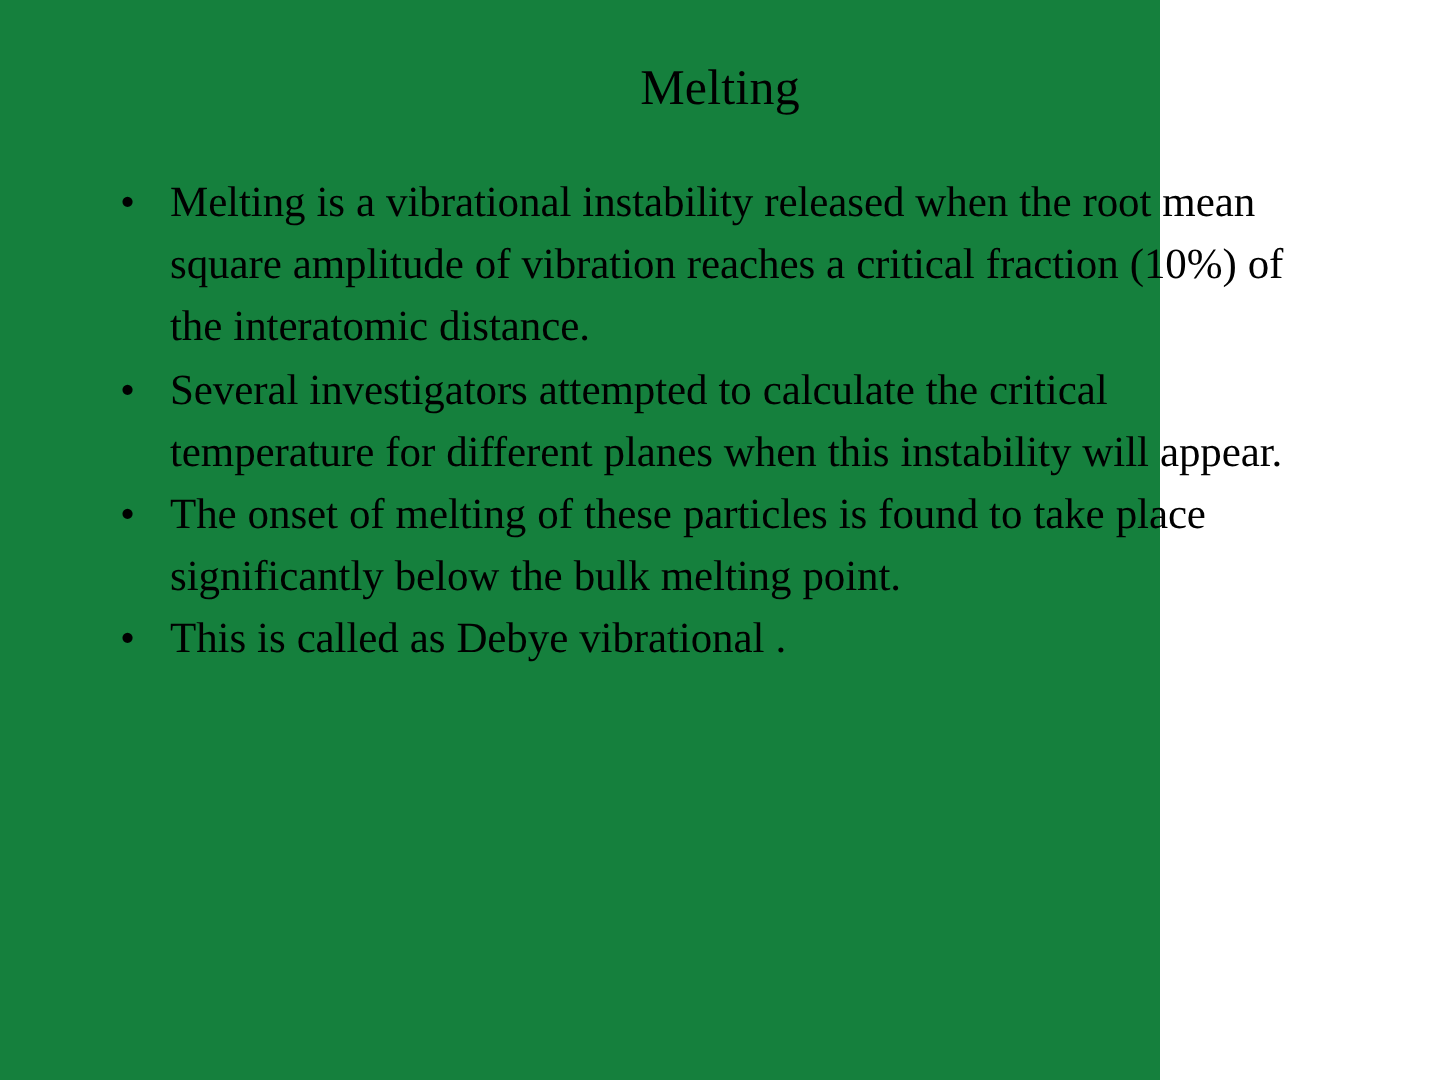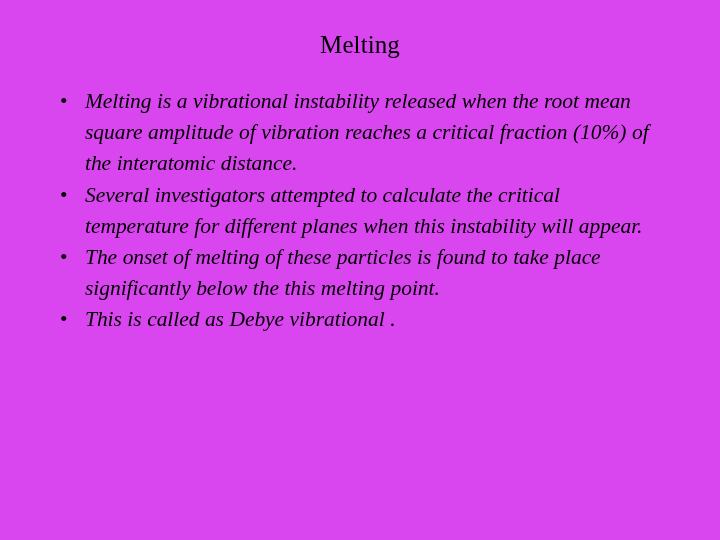--- a/index.html
+++ b/index.html
@@ -11,23 +11,23 @@
     width: 720px;
     height: 540px;
     background: #ffffff;
     font-family: "Liberation Serif", "DejaVu Serif", serif;
     color: #000000;
     overflow: hidden;
   }
 
   .slide {
     position: relative;
-    width: 720px;
+    width: 580px;
     height: 540px;
-    background: #d946ef;
+    background: #15803d;
     box-sizing: border-box;
   }
 
   
   .slide-title {
     position: absolute;
     left: 36px;
     top: 30px;
     width: 648px;
     text-align: center;
@@ -73,21 +73,20 @@
     top: 0;
     width: 20px;
     font-size: 21.5px;
     line-height: 31.2px;
     color: #000000;
     text-align: left;
   }
 
   .bullet-text {
     display: block;
-    font-style: italic;
   }
 </style>
 </head>
 <body>
 
 <div class="slide">
 
   <h1 class="slide-title">Melting</h1>
 
   <div class="body-area">
@@ -98,21 +97,21 @@
         <span class="bullet-text">Melting is a vibrational instability released when the root mean square amplitude of vibration reaches a critical fraction (10%) of the interatomic distance.</span>
       </li>
 
       <li class="bullet-item">
         <span class="bullet-marker">•</span>
         <span class="bullet-text">Several investigators attempted to calculate the critical temperature for different planes when this instability will appear.</span>
       </li>
 
       <li class="bullet-item">
         <span class="bullet-marker">•</span>
-        <span class="bullet-text">The onset of melting of these particles is found to take place significantly below the this melting point.</span>
+        <span class="bullet-text">The onset of melting of these particles is found to take place significantly below the bulk melting point.</span>
       </li>
 
       <li class="bullet-item">
         <span class="bullet-marker">•</span>
         <span class="bullet-text">This is called as Debye vibrational .</span>
       </li>
 
     </ul>
   </div>
 

